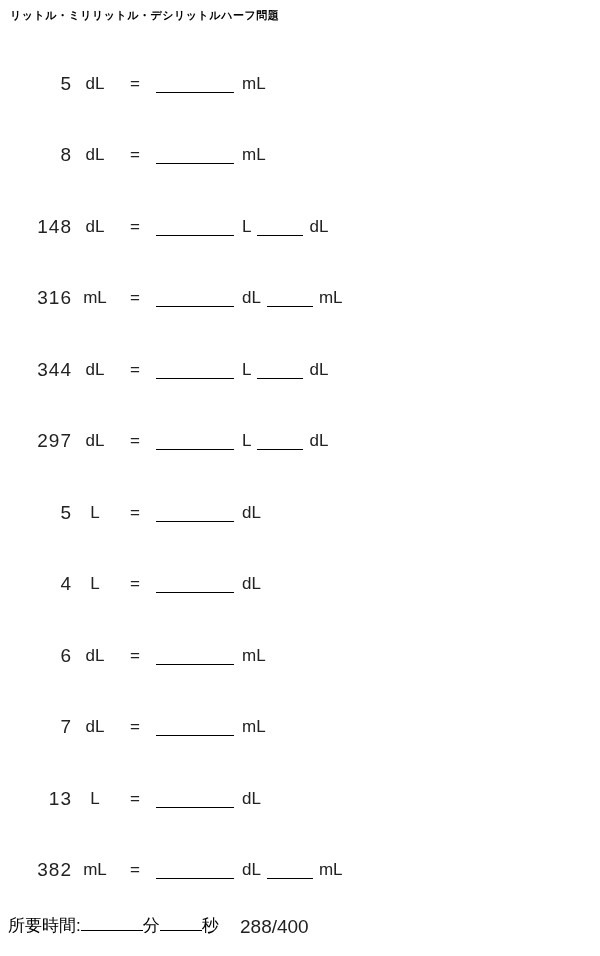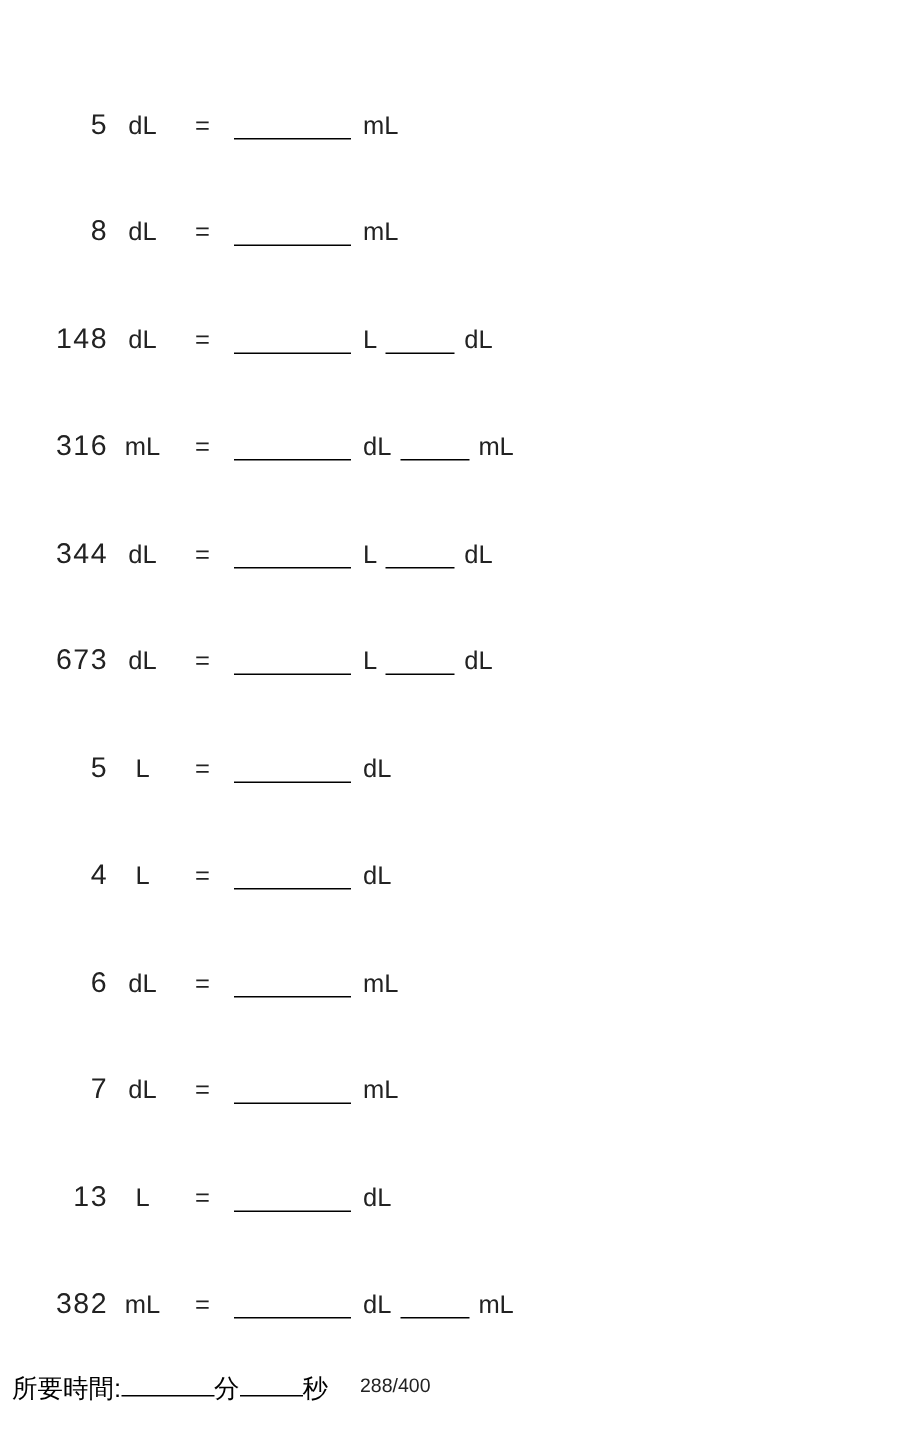--- a/index.html
+++ b/index.html
@@ -106,38 +106,39 @@
   .time-blank2 {
     display: inline-block;
     width: 42px;
     border-bottom: 1.5px solid #000;
     height: 18px;
   }
   .page-count {
     position: absolute;
     left: 240px;
     top: 20px;
-    font-size: 13px;
+    font-size: 19px;
     color: #222;
   }
   .copyright {
     position: absolute;
     right: 8px;
     top: 12px;
     text-align: right;
     font-size: 10px;
     color: #555;
     line-height: 1.5;
   }
 </style>
 </head>
 <body>
 
 <div class="page">
 
+  <div class="title">リットル・ミリリットル・デシリットルハーフ問題</div>
 
   <div class="problems">
       <div class="row">
         <div class="num">5</div>
         <div class="unit">dL</div>
         <div class="eq">=</div>
         <span class="blank-long"></span>
         <span class="ans-unit">mL</span>
       </div>
       <div class="row">
@@ -168,21 +169,21 @@
       <div class="row">
         <div class="num">344</div>
         <div class="unit">dL</div>
         <div class="eq">=</div>
         <span class="blank-long"></span>
         <span class="ans-unit">L</span>
         <span class="blank-short"></span>
         <span class="ans-unit2">dL</span>
       </div>
       <div class="row">
-        <div class="num">673</div>
+        <div class="num">297</div>
         <div class="unit">dL</div>
         <div class="eq">=</div>
         <span class="blank-long"></span>
         <span class="ans-unit">L</span>
         <span class="blank-short"></span>
         <span class="ans-unit2">dL</span>
       </div>
       <div class="row">
         <div class="num">5</div>
         <div class="unit">L</div>

